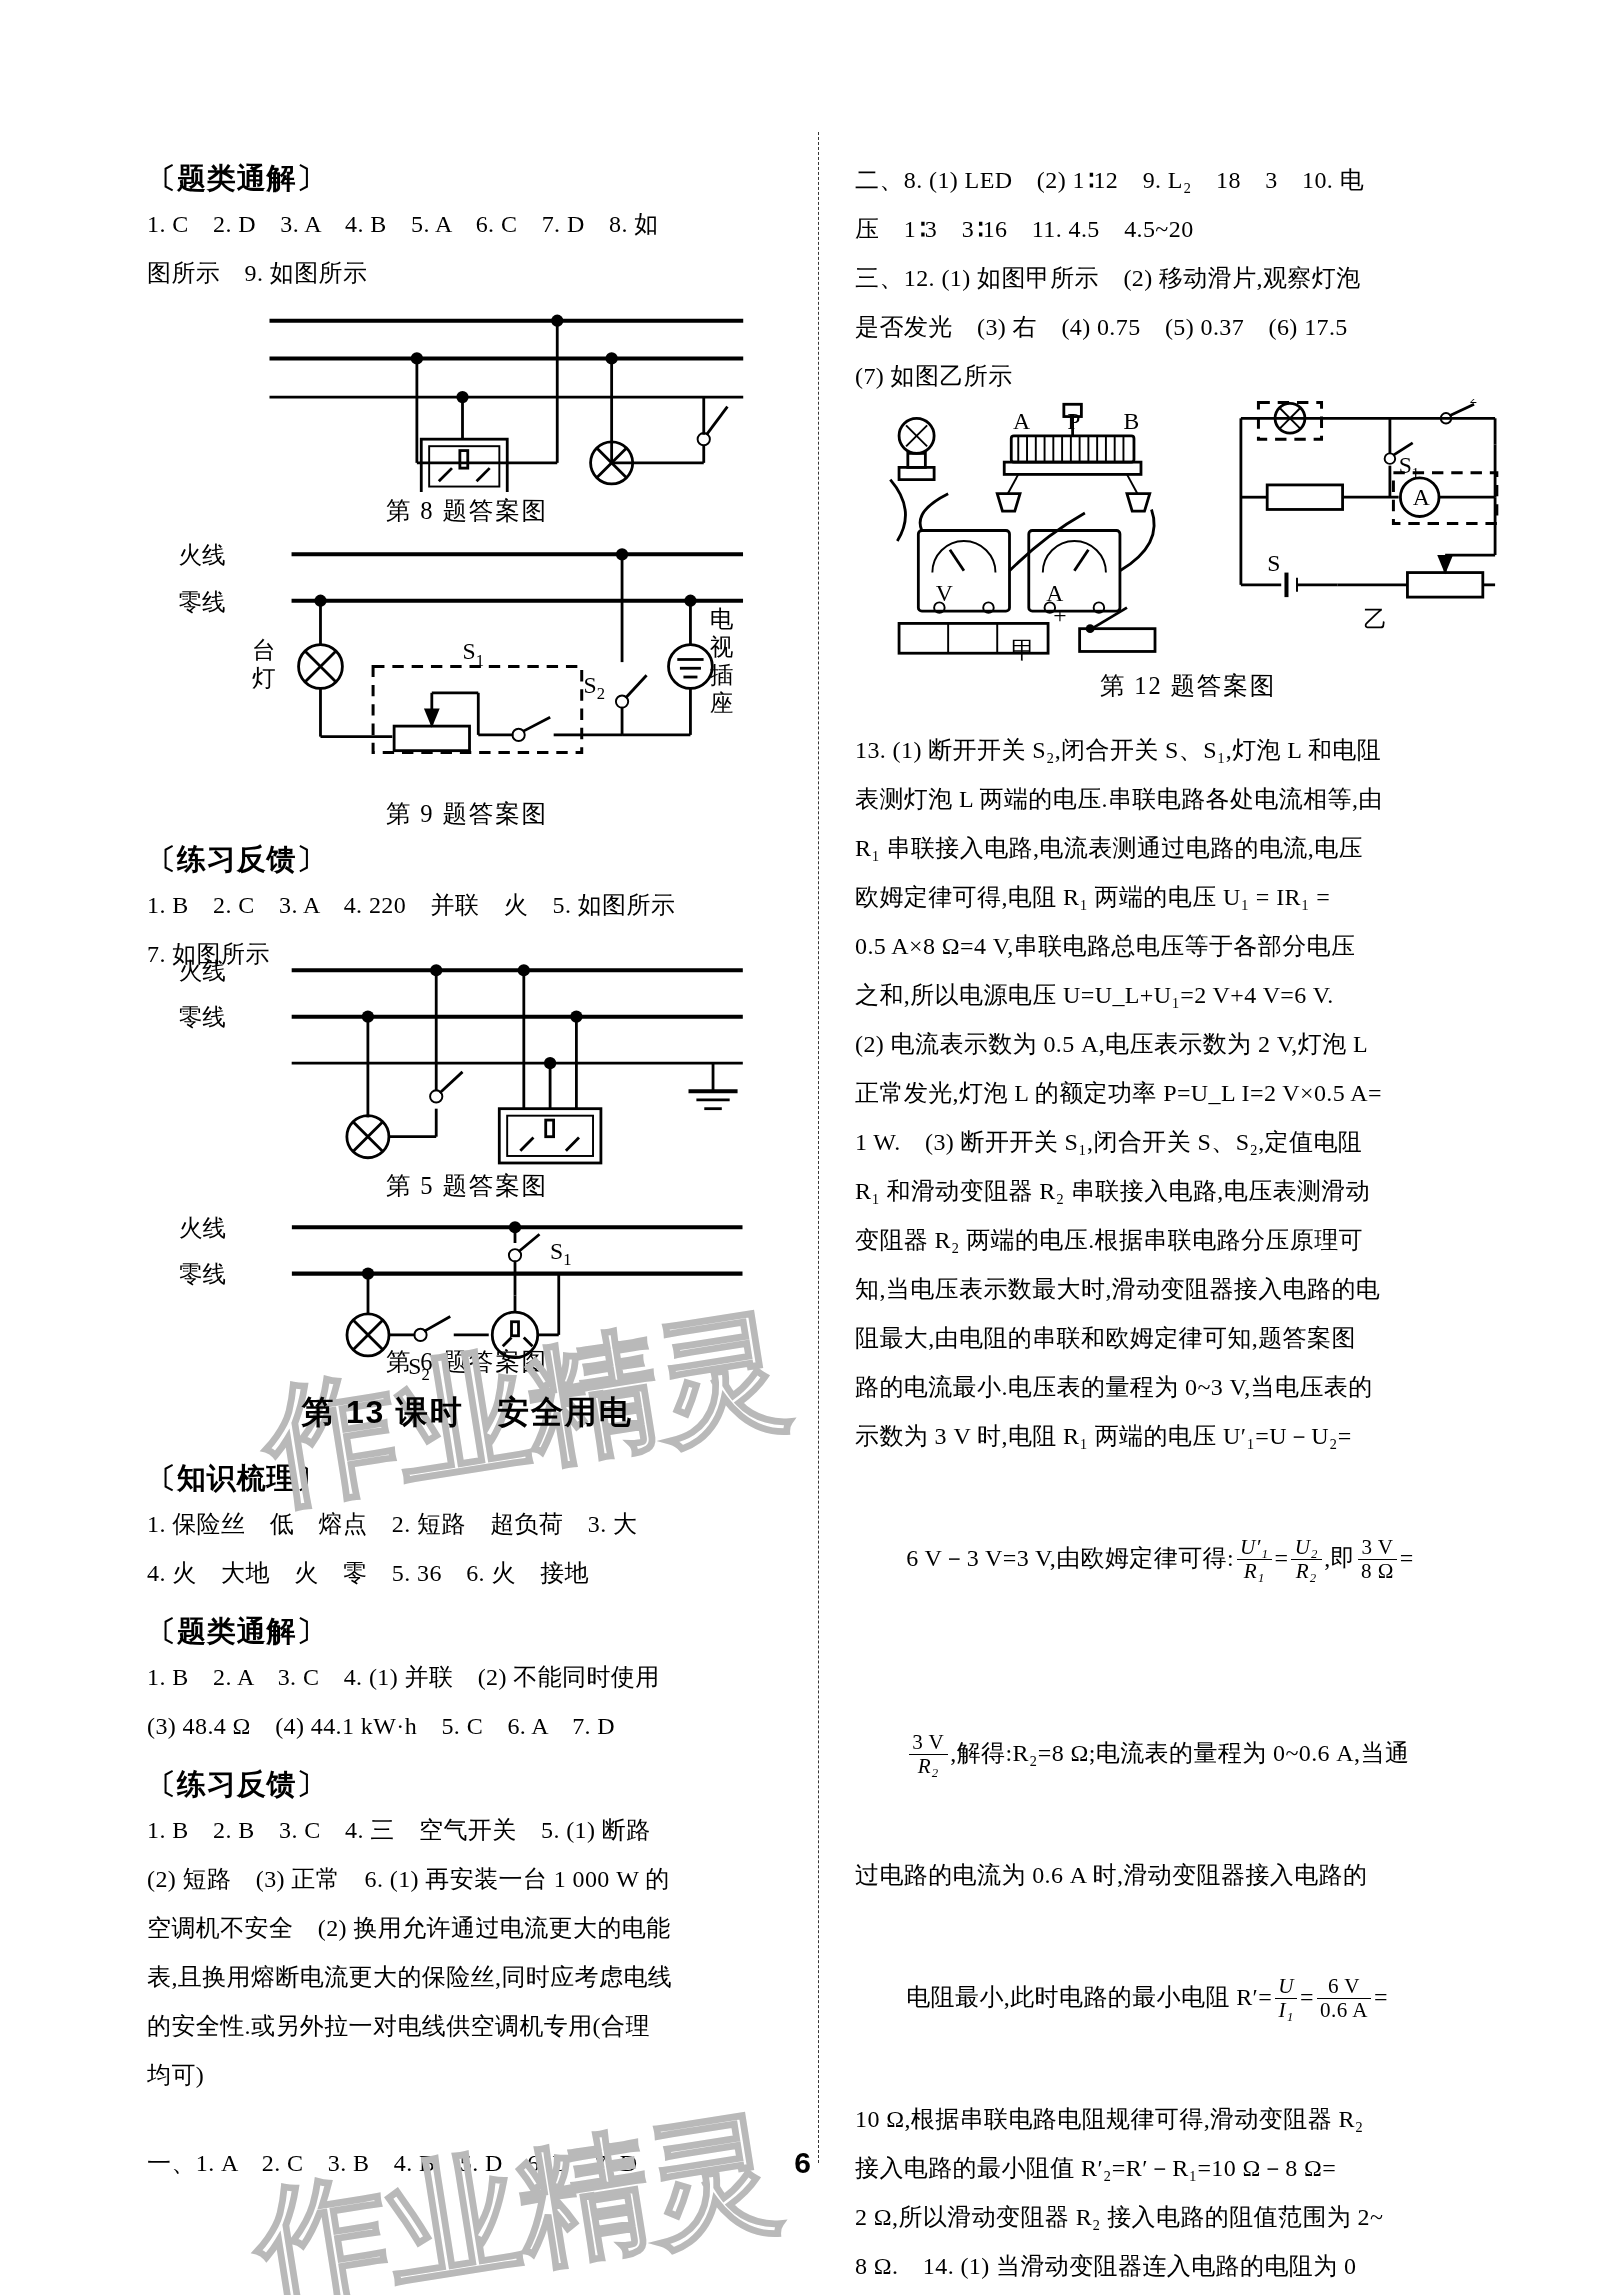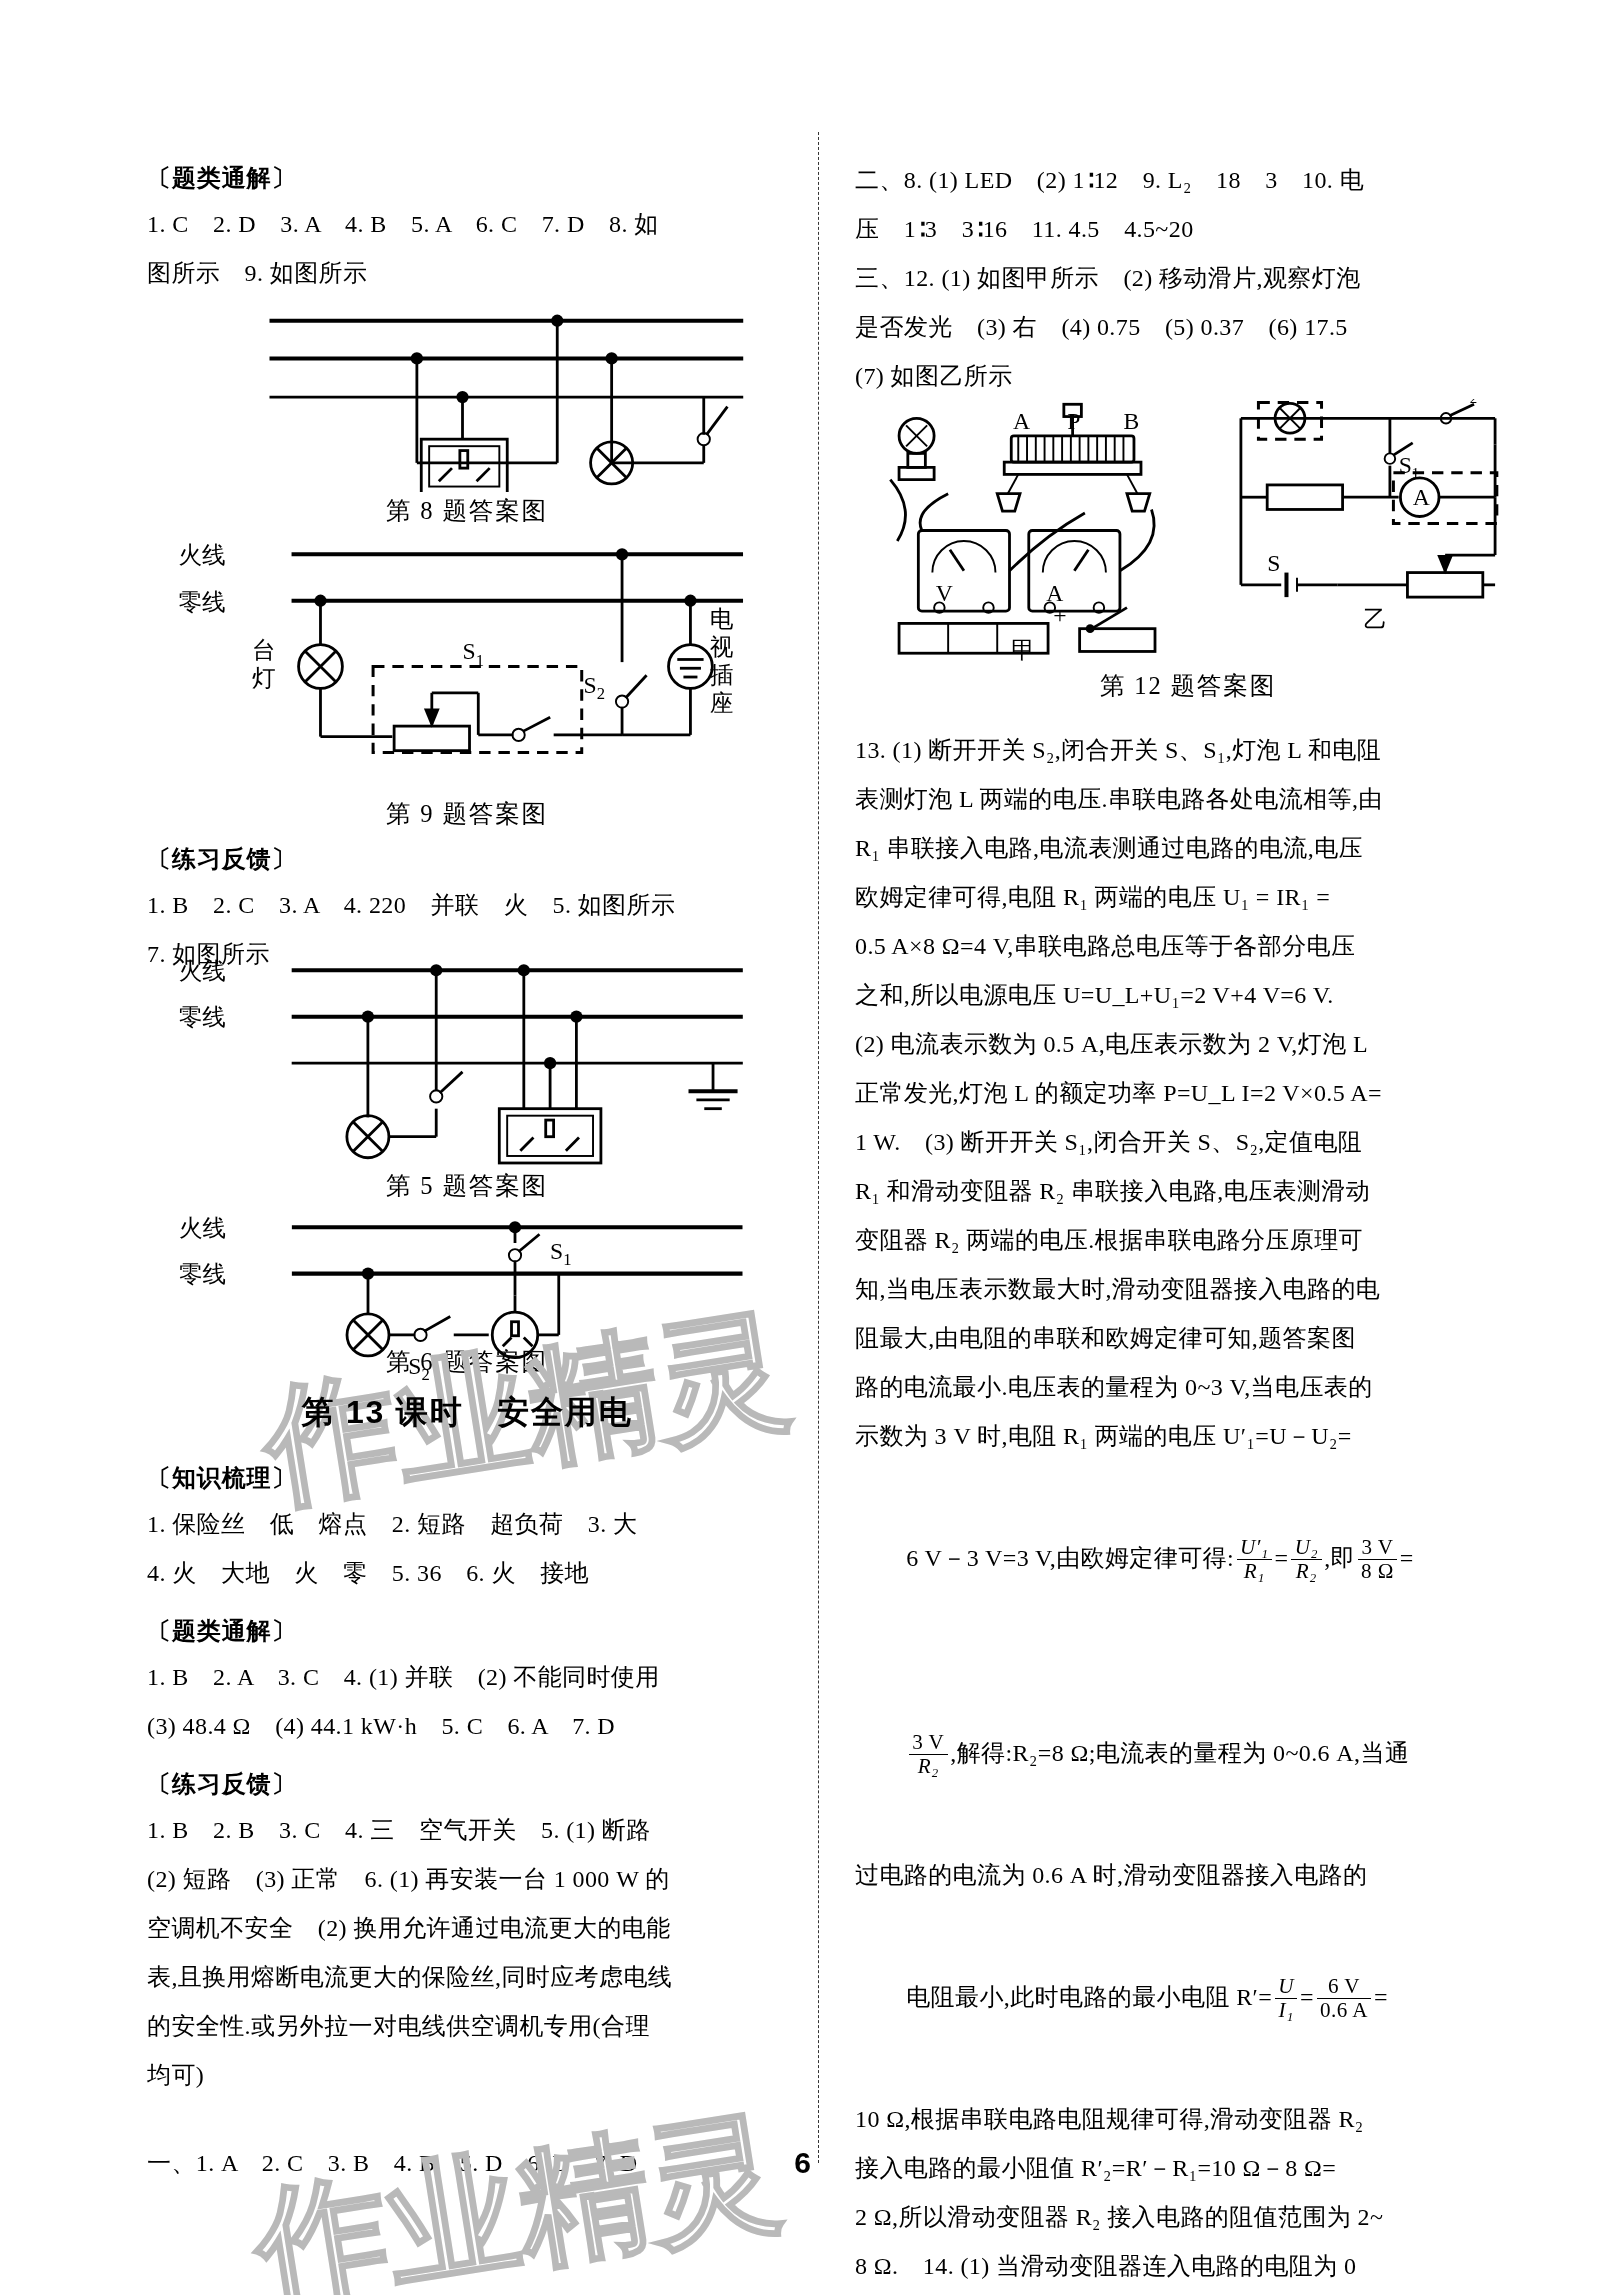--- a/index.html
+++ b/index.html
@@ -45,21 +45,21 @@
     letter-spacing:0.4px;
     text-align:justify;
     white-space:pre-wrap;
   }
   .it{font-style:italic;}
 
   
   .sect{
     font-family:"Liberation Sans","DejaVu Sans",sans-serif;
     font-weight:700;
-    font-size:24px;
+    font-size:29px;
     line-height:44px;
     letter-spacing:0.9px;
   }
 
   
   .chap{
     font-family:"Liberation Sans","DejaVu Sans",sans-serif;
     font-weight:700;
     font-size:32px;
     letter-spacing:1.8px;

